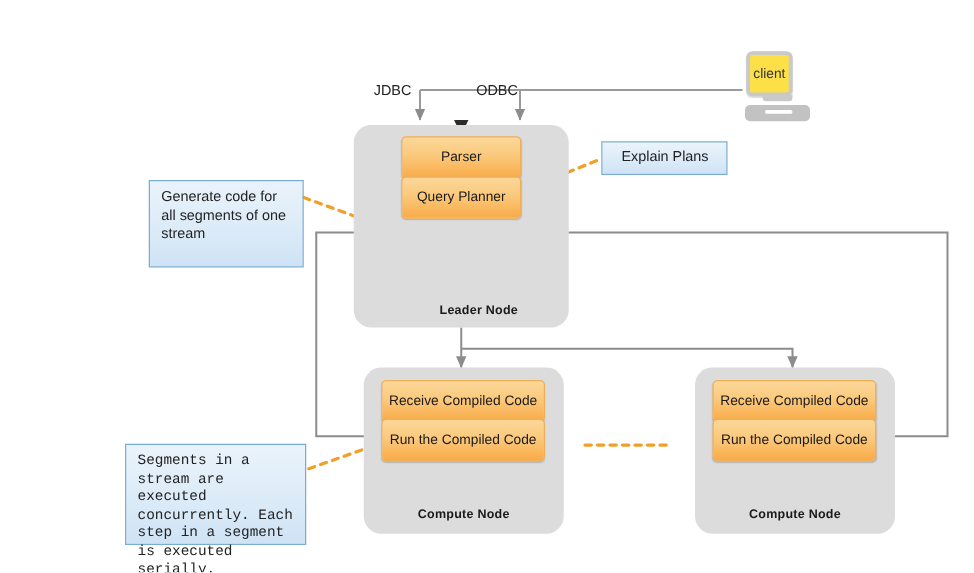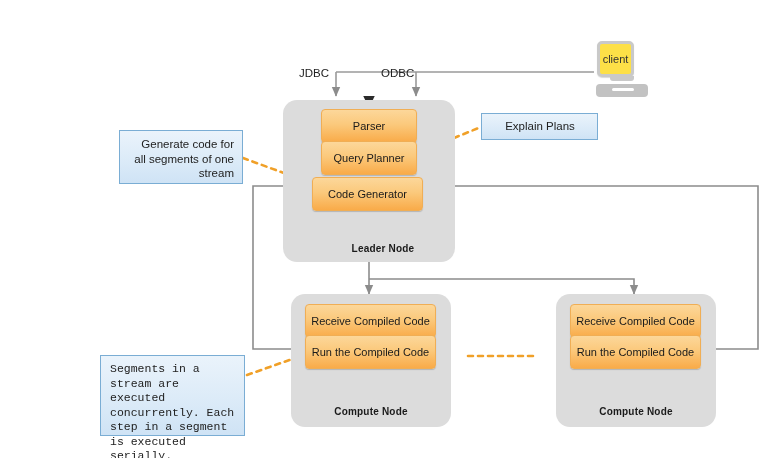--- a/index.html
+++ b/index.html
@@ -189,33 +189,32 @@
 
   <div class="node-box" style="left:283px; top:100px; width:172px; height:162px;">
     <div class="node-label" style="left:0; top:240px;"></div>
   </div>
   <div class="node-label" style="left:297px; top:243px; width:172px;">Leader Node</div>
 
   <div class="proc-box" style="left:321px; top:109px; width:96px; height:22px;">Parser</div>
 
   <div class="proc-box" style="left:321px; top:141px; width:96px; height:31px;">Query Planner</div>
 
-  <div class="proc-box" style="left:312px; top:177px; width:111px; height:19px;">Code Generator</div>
 
   <div class="node-box" style="left:291px; top:294px; width:160px; height:133px;"></div>
   <div class="node-label" style="left:291px; top:406px; width:160px;">Compute Node</div>
 
   <div class="proc-box" style="left:305px; top:304px; width:131px; height:24px;">Receive Compiled Code</div>
   <div class="proc-box" style="left:305px; top:335px; width:131px; height:26px;">Run the Compiled Code</div>
 
   <div class="node-box" style="left:556px; top:294px; width:160px; height:133px;"></div>
   <div class="node-label" style="left:556px; top:406px; width:160px;">Compute Node</div>
 
   <div class="proc-box" style="left:570px; top:304px; width:131px; height:24px;">Receive Compiled Code</div>
   <div class="proc-box" style="left:570px; top:335px; width:131px; height:26px;">Run the Compiled Code</div>
 
-  <div class="callout" style="left:119px; top:130px; width:124px; height:54px;text-align:right;">Generate code for all segments of one stream</div>
-
-  <div class="callout" style="left:481px; top:113px; width:117px; height:27px; padding-top:5px; text-align:center;">Explain Plans</div>
+  <div class="callout" style="left:119px; top:144px; width:124px; height:70px;">Generate code for all segments of one stream</div>
+
+  <div class="callout" style="left:481px; top:113px; width:101px; height:27px; padding-top:5px; text-align:center;">Explain Plans</div>
 
   <div class="callout" style="left:100px; top:355px; width:145px; height:81px;font-family:Liberation Mono, monospace;">Segments in a stream are executed concurrently. Each step in a segment is executed serially.</div>
 
 </div>
 
 </body></html>

